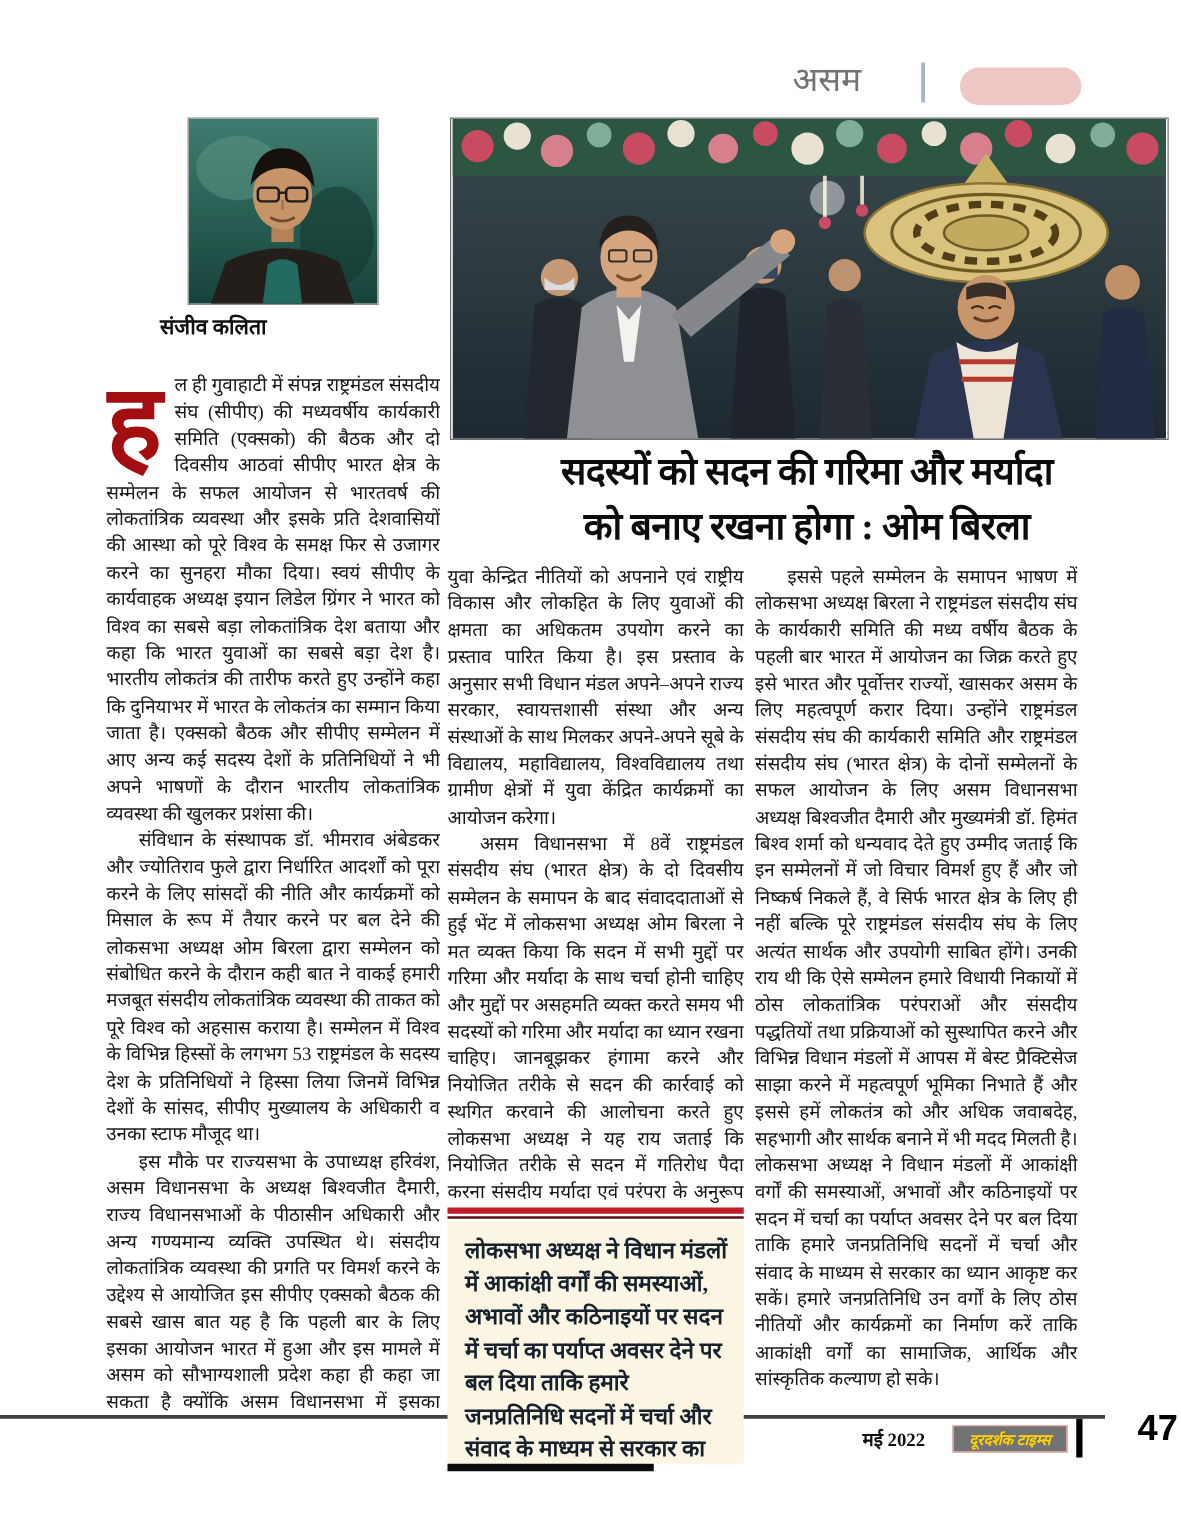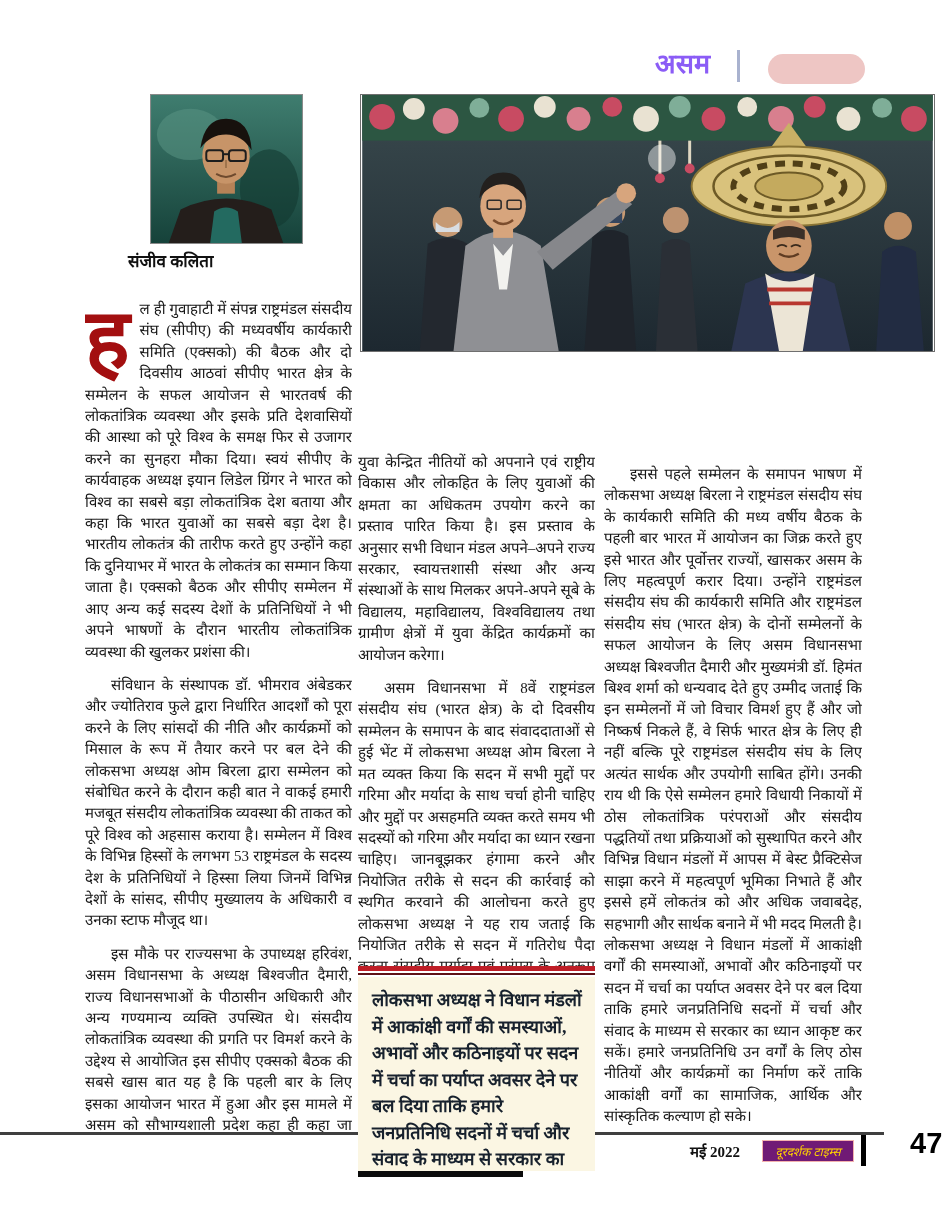--- a/index.html
+++ b/index.html
@@ -4,53 +4,53 @@
 <title>असम — मई 2022 — पृष्ठ 47</title>
 <style>
   html,body{margin:0;padding:0;background:#e9e9e9;}
   .page{
     position:relative;width:945px;height:1223px;background:#ffffff;
     margin:0 auto;overflow:hidden;
     font-family:"Liberation Serif","DejaVu Serif",serif;
     color:#151515;
   }
   
-  .section-label{position:absolute;left:655px;top:44px;font-size:27px;font-weight:bold;color:#8b5cf6;}
+  .section-label{position:absolute;left:634px;top:44px;font-size:27px;font-weight:normal;color:#737373;}
   .header-sep{position:absolute;left:737px;top:50px;width:3px;height:32px;background:#a9b2cf;}
   .header-pill{position:absolute;left:768px;top:54px;width:97px;height:30px;border-radius:15px;background:#eec6c4;}
   
   .portrait{position:absolute;left:150px;top:94px;width:153px;height:150px;border:1px solid #8a8a8a;box-sizing:border-box;}
   .portrait svg{display:block;width:100%;height:100%;}
   .portrait-caption{position:absolute;left:128px;top:249px;width:197px;font-size:17px;font-weight:bold;color:#111;}
   .main-photo{position:absolute;left:360px;top:94px;width:575px;height:258px;border:1px solid #6f6f6f;box-sizing:border-box;}
   .main-photo svg{display:block;width:100%;height:100%;}
   
   .headline{position:absolute;left:356px;top:356px;width:579px;text-align:center;font-weight:bold;color:#0c0c0c;font-size:30px;line-height:44px;letter-spacing:-0.5px;}
   
   .col{position:absolute;font-size:15px;line-height:21.4px;text-align:justify;color:#161616;overflow:hidden;}
   .col p{margin:0;}
-  .col p.ind{text-indent:26px;margin-top:12px;}
+  .col p.ind{text-indent:26px;}
   .col-1{left:85px;top:299px;width:267px;height:834px;}
   .col-2{left:358px;top:452px;width:237px;height:514px;}
   .col-3{left:604px;top:452px;width:258px;height:681px;}
   .dropcap{float:left;font-size:84px;line-height:74px;font-weight:bold;color:#a30f10;margin:4px 10px 0 0;}
   
   .quote-box{position:absolute;left:358px;top:966px;width:237px;}
   .quote-rule-red{height:5px;background:#bf1e27;}
   .quote-rule-dark{height:2px;background:#5e1216;margin-top:2px;}
   .quote-body{margin-top:2px;background:#fbf6e3;padding:10px 12px 8px 14px;height:176px;overflow:hidden;
               font-size:18px;line-height:26.5px;font-weight:bold;color:#17212d;text-align:left;}
   .quote-underline{width:165px;height:6px;background:#0b0b0b;}
   
   .footer-rule{position:absolute;top:1132px;height:3px;background:#3f3f3f;}
   .footer-rule.left{left:0;width:358px;}
   .footer-rule.right{left:595px;width:289px;}
   .footer-date{position:absolute;left:690px;top:1141px;font-size:15px;font-weight:bold;color:#111;}
-  .footer-logo{position:absolute;left:762px;top:1140px;width:92px;height:22px;background:#701a75;
-               color:#ffd200;font-size:12px;font-weight:normal;font-style:italic;text-align:center;line-height:22px;
+  .footer-logo{position:absolute;left:762px;top:1140px;width:92px;height:22px;background:#737373;
+               color:#ffd200;font-size:12px;font-weight:bold;font-style:italic;text-align:center;line-height:22px;
                border:1px solid #f3b2ae;box-sizing:border-box;overflow:hidden;white-space:nowrap;}
   .footer-bar{position:absolute;left:861px;top:1135px;width:5px;height:31px;background:#000;}
   .footer-page{position:absolute;left:872px;top:1127px;font-size:29px;font-weight:bold;color:#000;
                font-family:"Liberation Sans","DejaVu Sans",sans-serif;margin-left:38px;}
 </style>
 </head>
 <body>
 
 <div class="page">
 
@@ -162,20 +162,22 @@
         <path d="M372,258 L386,190 Q430,168 476,190 L492,258 Z" fill="#2c3550"></path>
         <path d="M406,180 L420,258 L444,258 L456,180 Q430,196 406,180 Z" fill="#ece5d6"></path>
         <path d="M408,196 L454,196 M410,210 L452,210" stroke="#b8372f" stroke-width="4" fill="none"></path>
       </g>
 
       <circle cx="302" cy="64" r="14" fill="#ffffff" opacity="0.45"></circle>
     </svg>
   </div>
 
   <div class="headline">
+    <div>सदस्यों को सदन की गरिमा और मर्यादा</div>
+    <div>को बनाए रखना होगा : ओम बिरला</div>
   </div>
 
   <div class="col col-1">
     <p><span class="dropcap">ह</span><span>ल ही गुवाहाटी में संपन्न राष्ट्रमंडल संसदीय संघ (सीपीए) की मध्यवर्षीय कार्यकारी समिति (एक्सको) की बैठक और दो दिवसीय आठवां सीपीए भारत क्षेत्र के सम्मेलन के सफल आयोजन से भारतवर्ष की लोकतांत्रिक व्यवस्था और इसके प्रति देशवासियों की आस्था को पूरे विश्व के समक्ष फिर से उजागर करने का सुनहरा मौका दिया। स्वयं सीपीए के कार्यवाहक अध्यक्ष इयान लिडेल ग्रिंगर ने भारत को विश्व का सबसे बड़ा लोकतांत्रिक देश बताया और कहा कि भारत युवाओं का सबसे बड़ा देश है। भारतीय लोकतंत्र की तारीफ करते हुए उन्होंने कहा कि दुनियाभर में भारत के लोकतंत्र का सम्मान किया जाता है। एक्सको बैठक और सीपीए सम्मेलन में आए अन्य कई सदस्य देशों के प्रतिनिधियों ने भी अपने भाषणों के दौरान भारतीय लोकतांत्रिक व्यवस्था की खुलकर प्रशंसा की।</span></p>
     <p class="ind">संविधान के संस्थापक डॉ. भीमराव अंबेडकर और ज्योतिराव फुले द्वारा निर्धारित आदर्शों को पूरा करने के लिए सांसदों की नीति और कार्यक्रमों को मिसाल के रूप में तैयार करने पर बल देने की लोकसभा अध्यक्ष ओम बिरला द्वारा सम्मेलन को संबोधित करने के दौरान कही बात ने वाकई हमारी मजबूत संसदीय लोकतांत्रिक व्यवस्था की ताकत को पूरे विश्व को अहसास कराया है। सम्मेलन में विश्व के विभिन्न हिस्सों के लगभग 53 राष्ट्रमंडल के सदस्य देश के प्रतिनिधियों ने हिस्सा लिया जिनमें विभिन्न देशों के सांसद, सीपीए मुख्यालय के अधिकारी व उनका स्टाफ मौजूद था।</p>
     <p class="ind">इस मौके पर राज्यसभा के उपाध्यक्ष हरिवंश, असम विधानसभा के अध्यक्ष बिश्वजीत दैमारी, राज्य विधानसभाओं के पीठासीन अधिकारी और अन्य गण्यमान्य व्यक्ति उपस्थित थे। संसदीय लोकतांत्रिक व्यवस्था की प्रगति पर विमर्श करने के उद्देश्य से आयोजित इस सीपीए एक्सको बैठक की सबसे खास बात यह है कि पहली बार के लिए इसका आयोजन भारत में हुआ और इस मामले में असम को सौभाग्यशाली प्रदेश कहा ही कहा जा सकता है क्योंकि असम विधानसभा में इसका आयोजन हुआ।</p>
 
   </div>
 
   <div class="col col-2">

